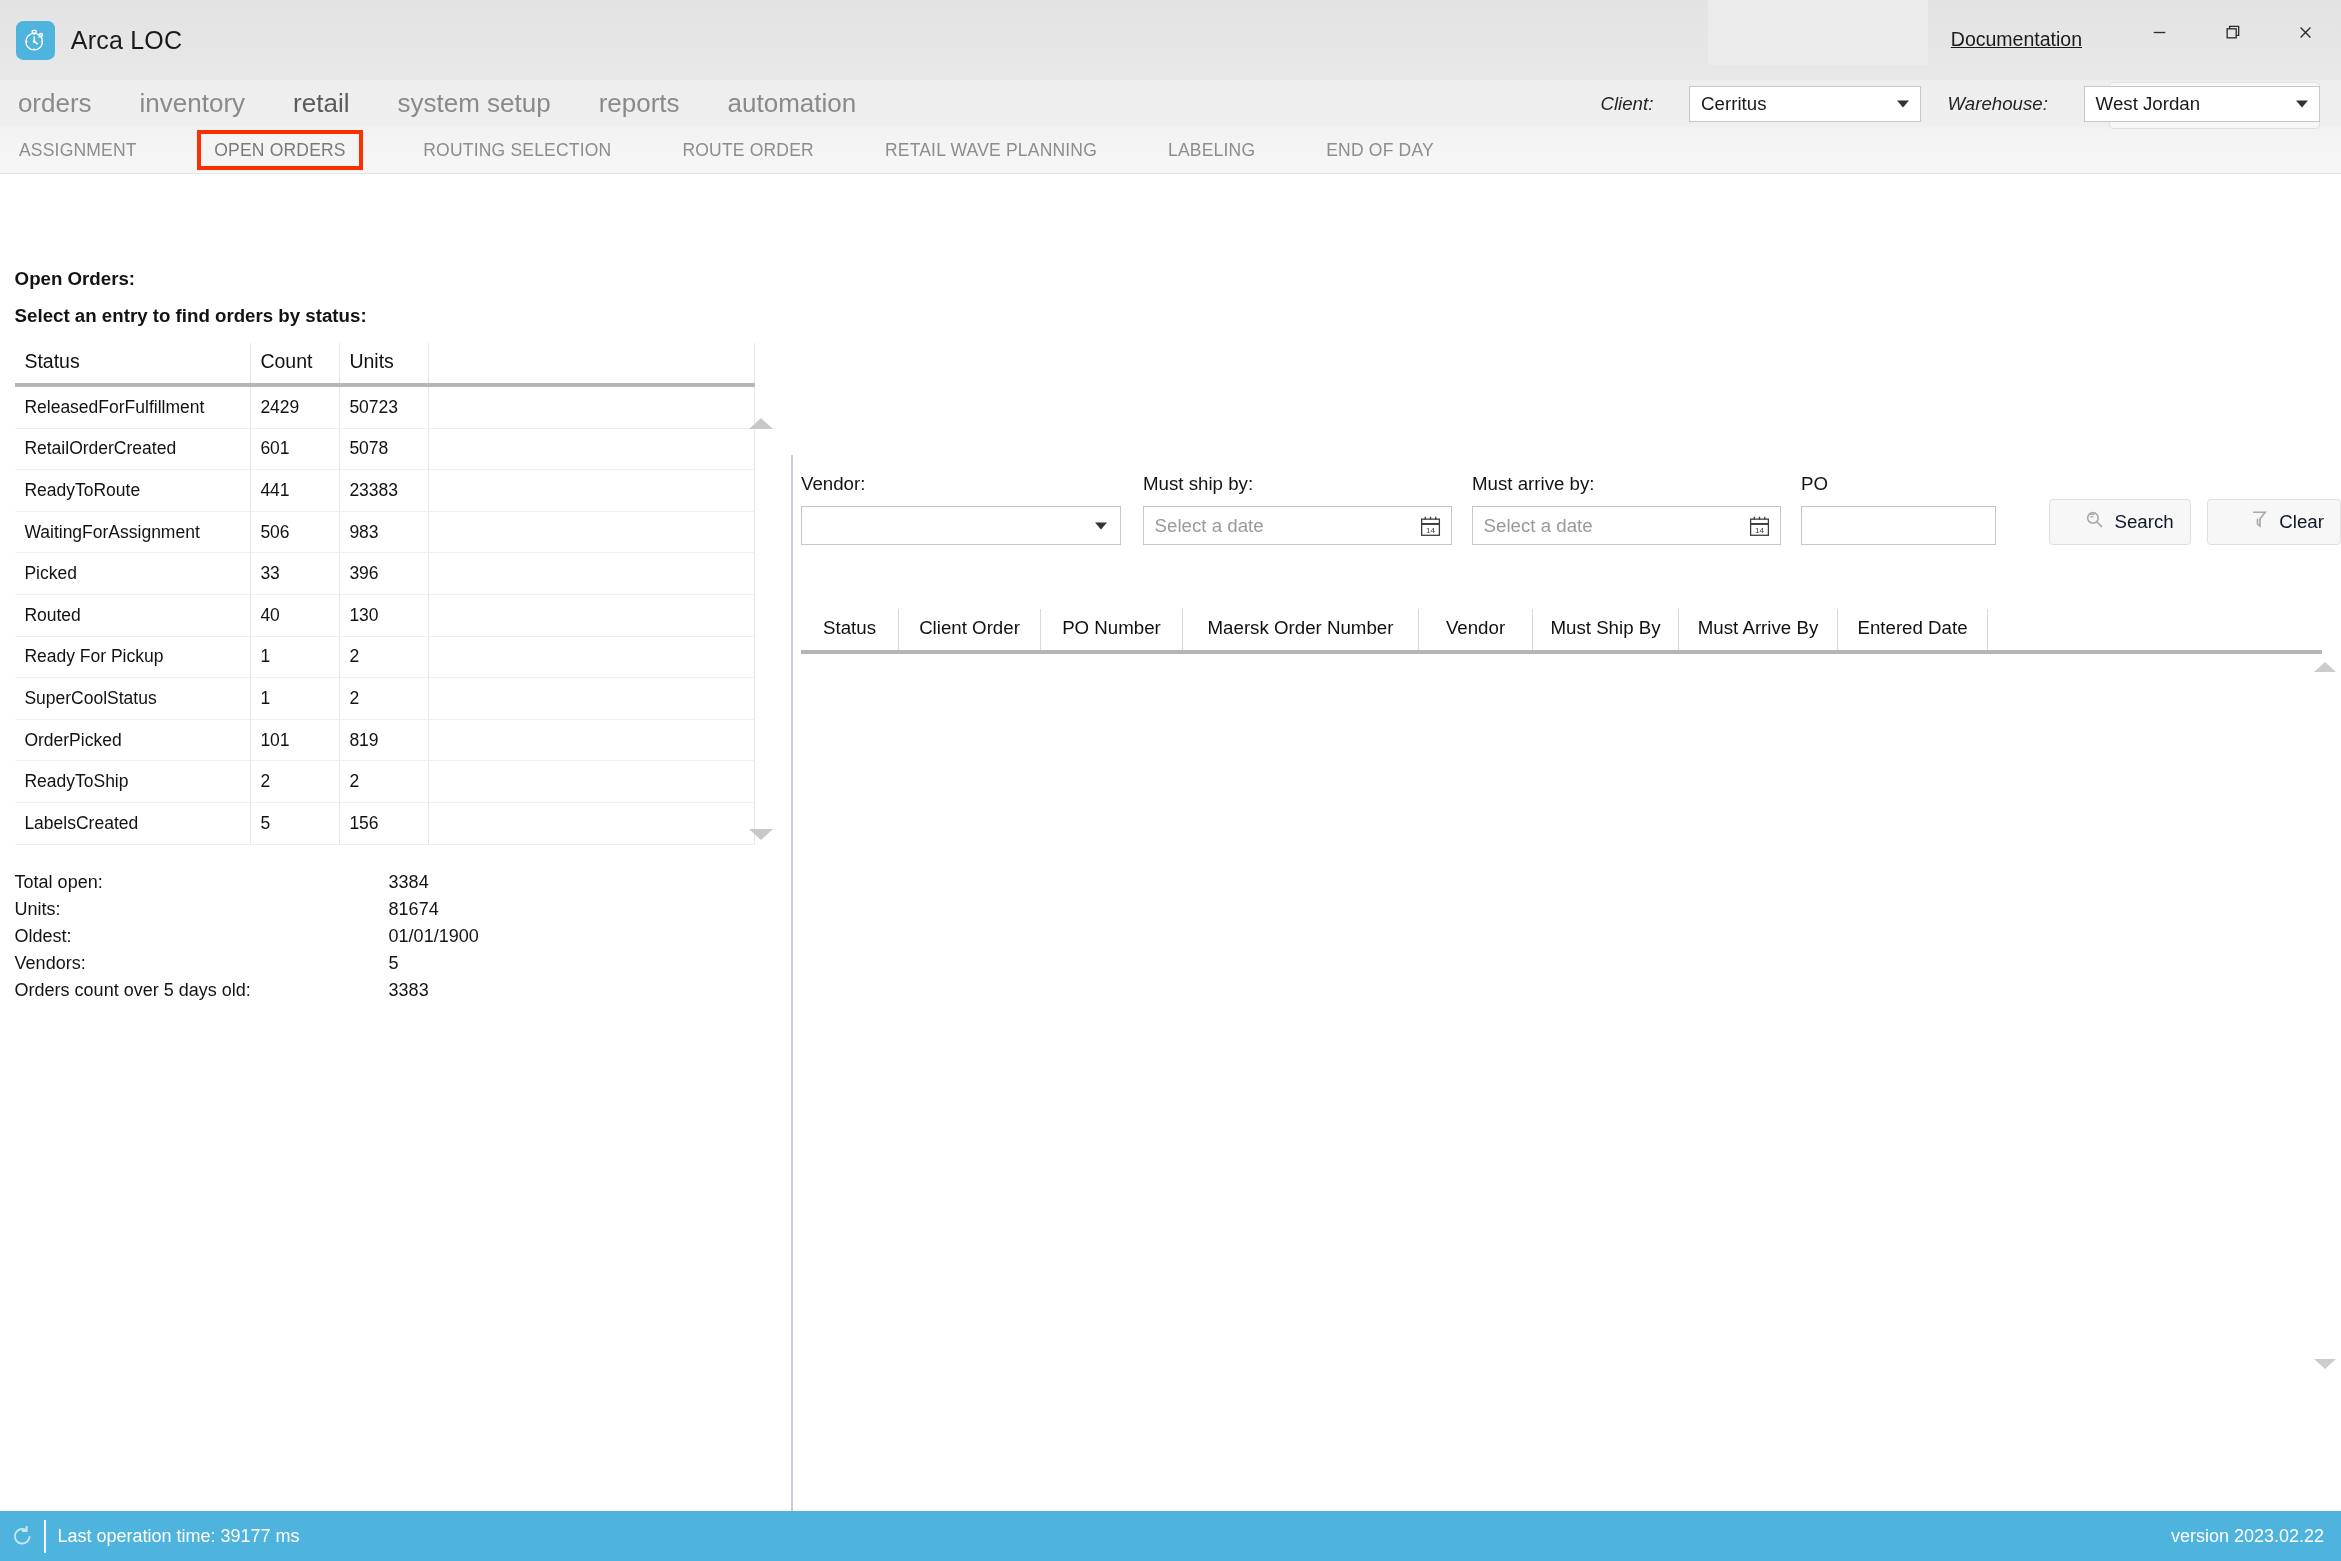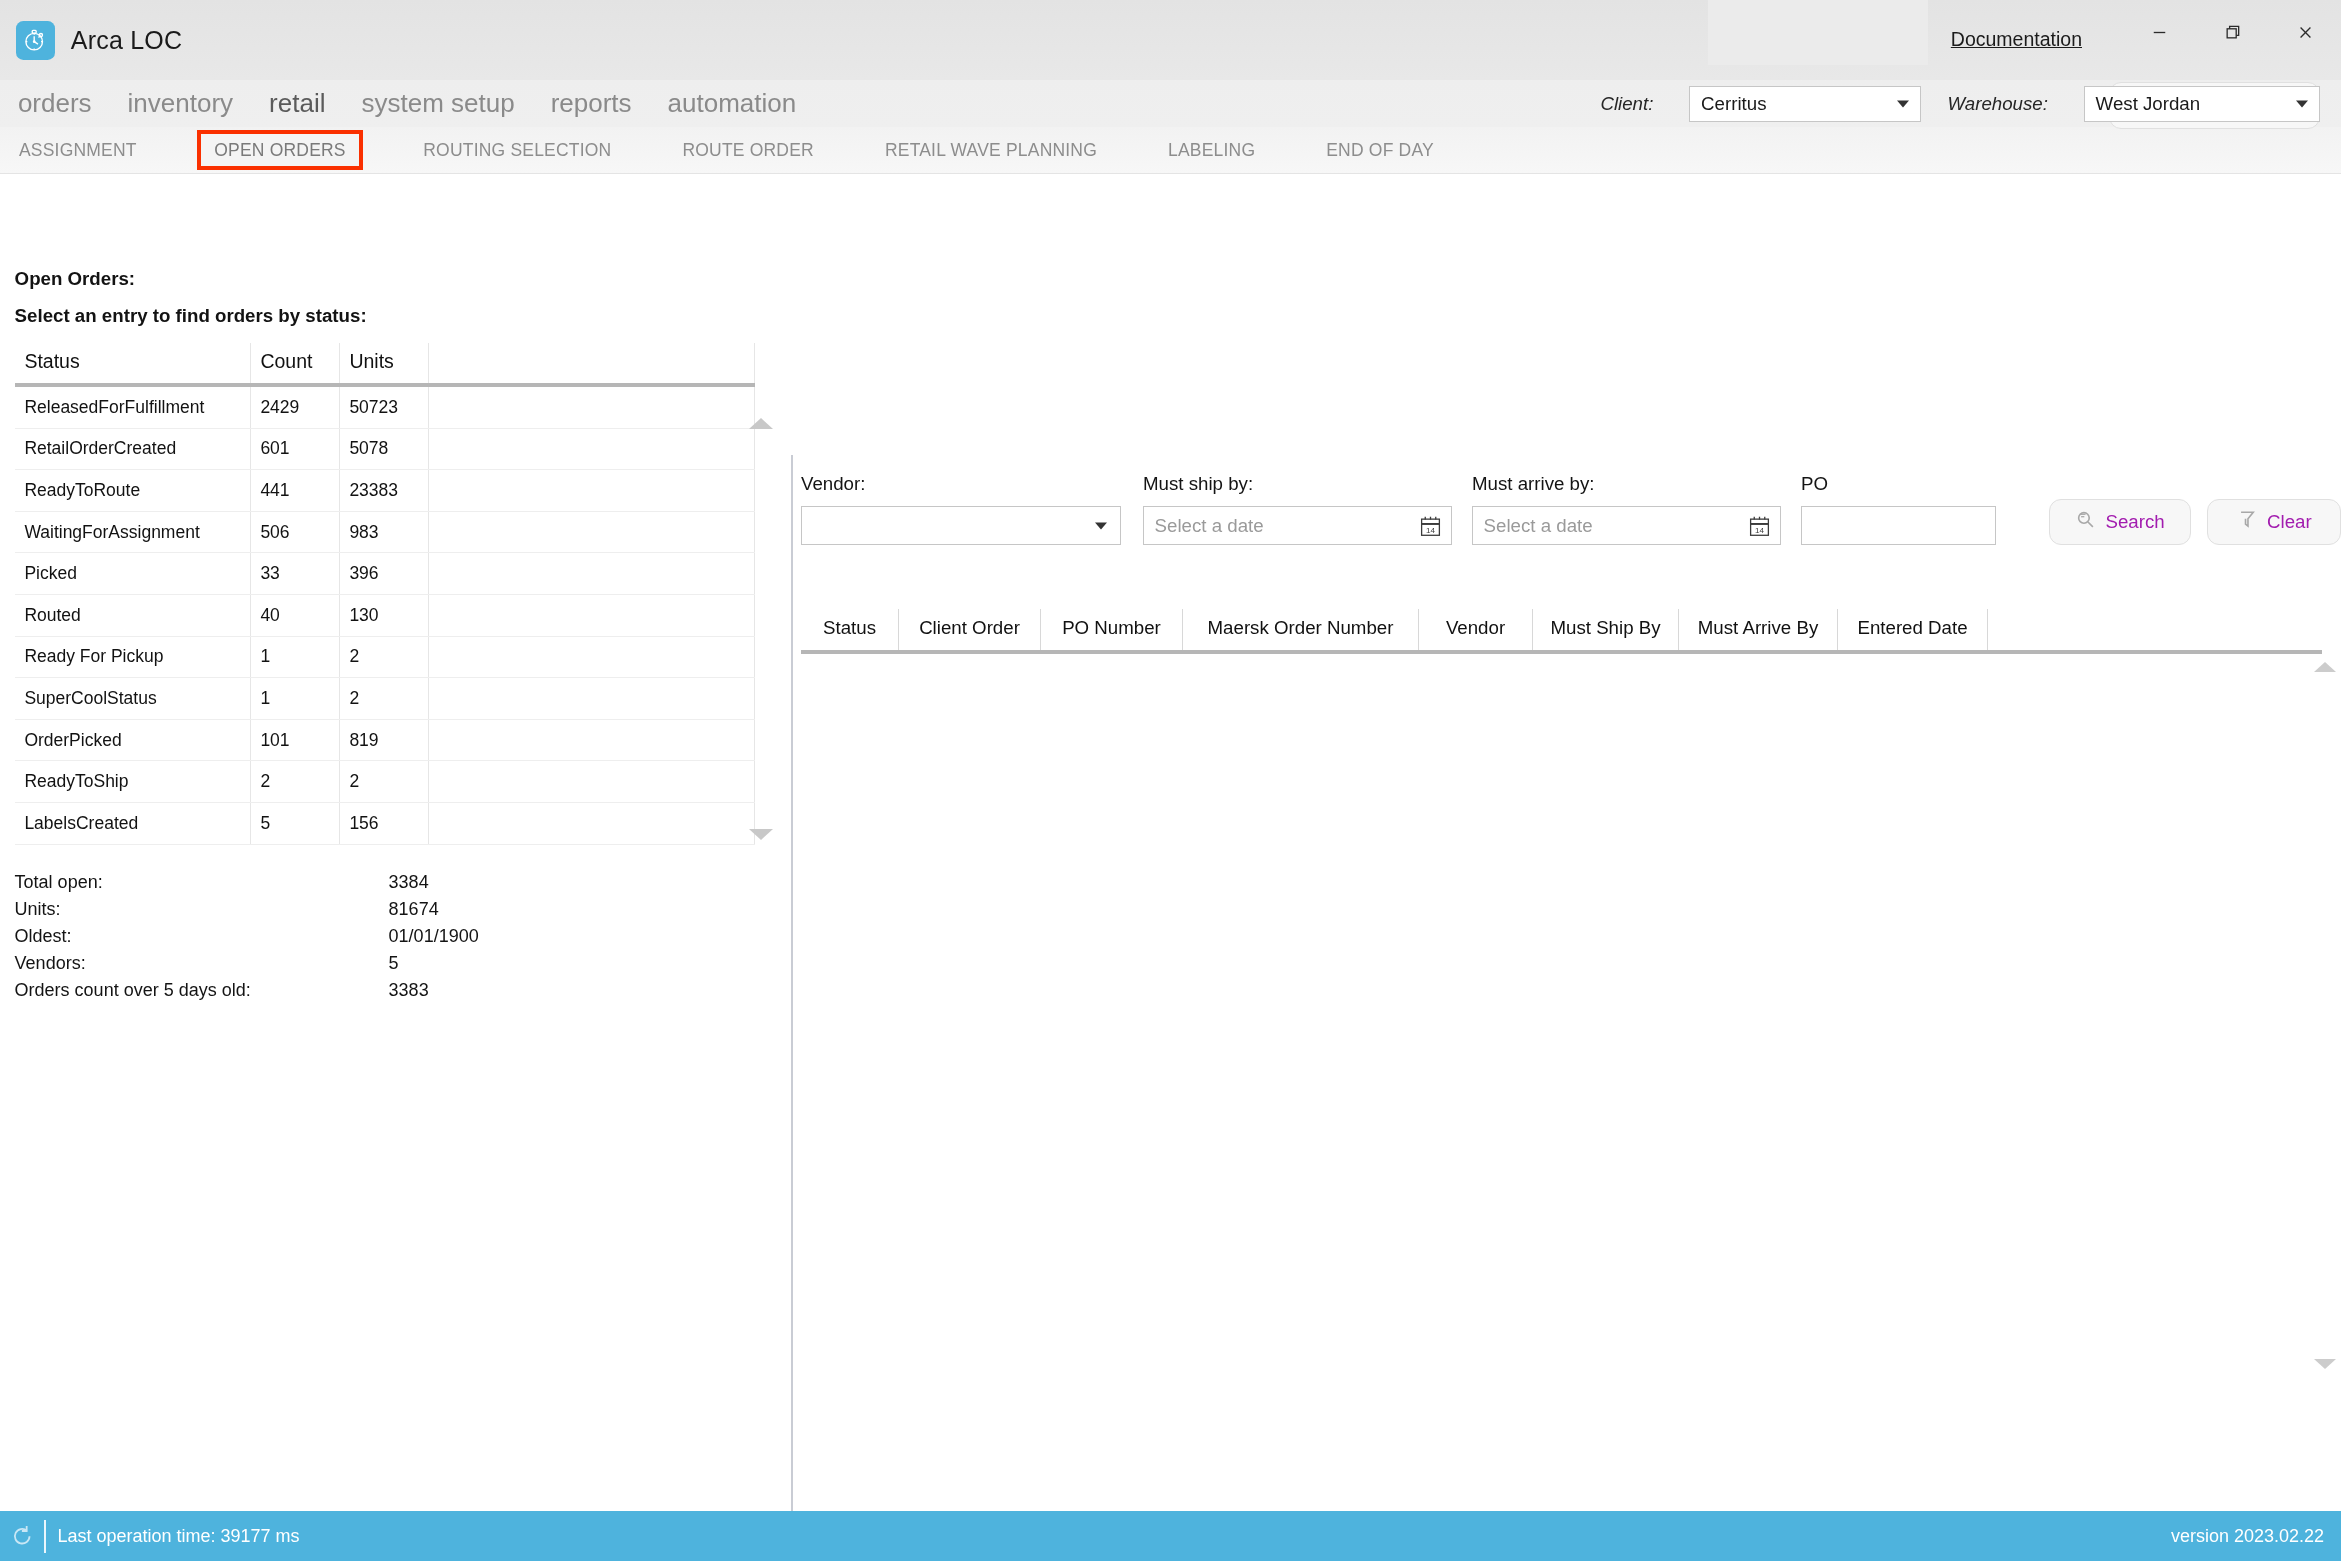--- a/index.html
+++ b/index.html
@@ -39,21 +39,21 @@
   .winbtns { position: absolute; right: 0; top: 0; display: flex; height: 65px; }
   .winbtn {
     width: 73px; height: 65px; display: flex; align-items: center; justify-content: center;
     cursor: pointer;
   }
 
   
   .mainnav {
     height: 47px;
     background: linear-gradient(to bottom, #eeeeee, #efefef);
-    display: flex; align-items: center; padding-left: 14.6px; gap: 0;
+    display: flex; align-items: center; padding-left: 14.6px; gap: 12px;
   }
   .mainnav-item {
     font-size: 26px; color: #8a8a8a; padding: 0 18px;
     cursor: pointer; font-weight: 400; white-space: nowrap;
   }
   .mainnav-item.active { color: #5b5b5b; }
   .mainnav-item:first-child { padding-left: 3.3px; }
 
   
   .subnav {
@@ -161,23 +161,23 @@
   .f-po { left: 1000px; }
   .f-po .f-input { width: 195px; cursor: text; }
 
   .cal-icon {
     position: absolute; right: 9.8px; top: 50%; transform: translateY(-50%);
     width: 21px; height: 22px; cursor: pointer;
   }
 
   .f-buttons { position: absolute; left: 1248px; top: 325px; display: flex; gap: 16.3px; }
   .btn {
-    height: 46px; background: #f7f7f7; border: 0.8px solid #e0e0e0; border-radius: 12px;
-    display: flex; align-items: center; justify-content: center; gap: 9.8px;
-    font-size: 18.7px; color: #a21caf; cursor: default; padding: 0 16.3px;
+    height: 46px; background: #f7f7f7; border: 0.8px solid #e0e0e0; border-radius: 4px;
+    display: flex; align-items: center; justify-content: flex-end; gap: 9.8px;
+    font-size: 18.7px; color: #0f172a; cursor: default; padding: 0 16.3px;
   }
   .btn.search { width: 142px; }
   .btn.clear { width: 134px; }
 
   
   .results { position: absolute; left: 0; top: 435px; right: 20.3px; }
   .rs-head { display: flex; border-bottom: 4.1px solid #b6b6b6; }
   .rs-head .cell {
     font-size: 18.7px; color: #111; padding: 8.1px 0 10.6px 0;
     text-align: center; border-right: 1.6px solid #d8d8d8; white-space: nowrap;

